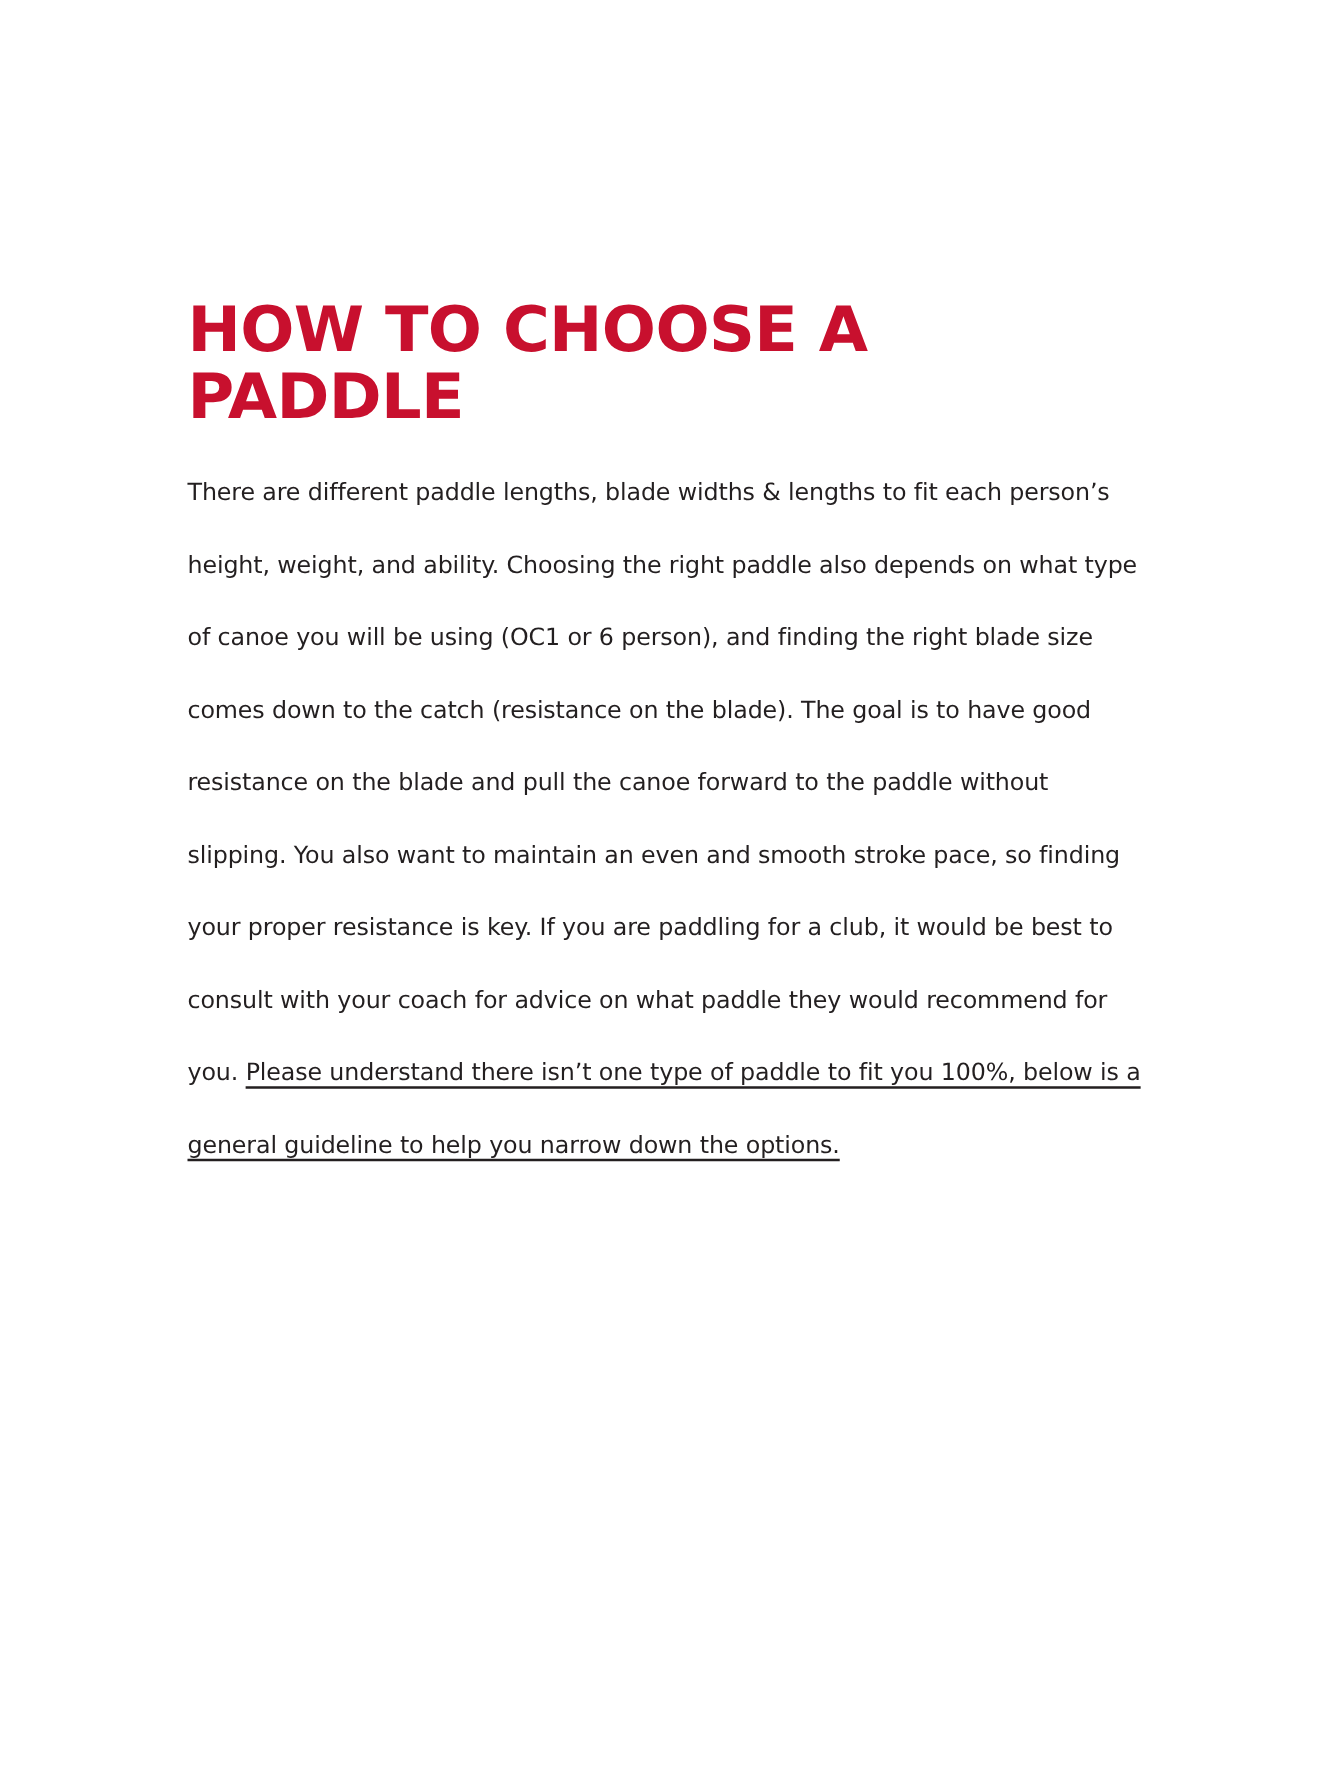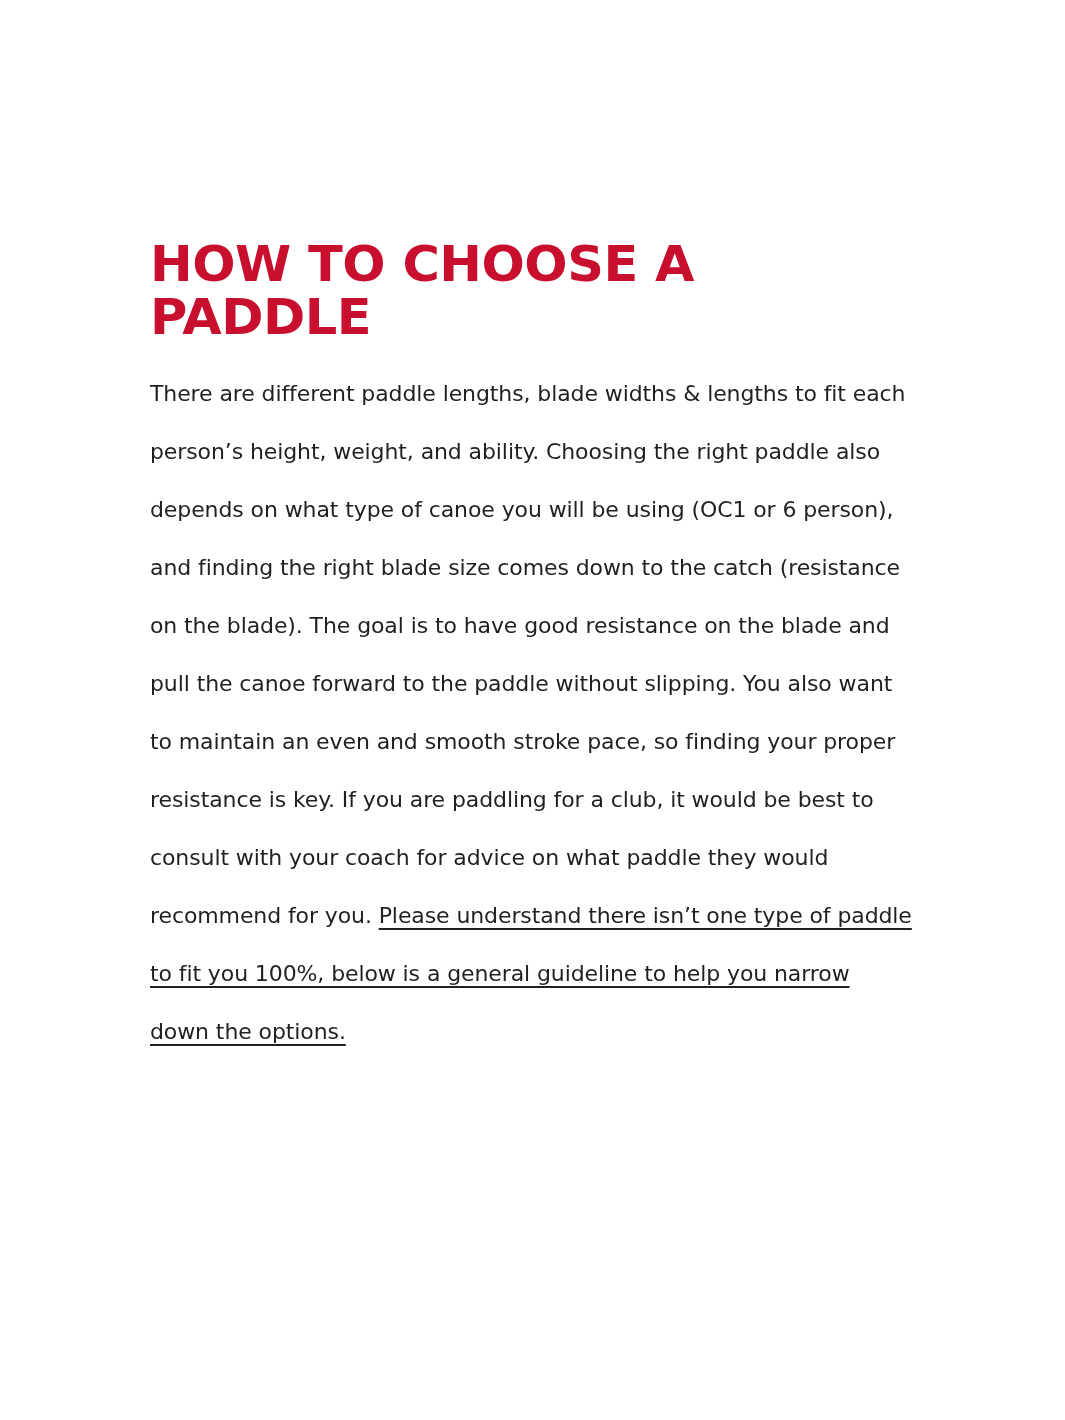--- a/index.html
+++ b/index.html
@@ -33,21 +33,21 @@
     line-height: 1.05;
     letter-spacing: -0.5px;
     color: #c8102e;
     margin: 0 0 22px 0;
     text-transform: uppercase;
     transform: scaleX(1.02);
     transform-origin: left center;
   }
   .body-text {
     font-family: "DejaVu Sans", sans-serif;
-    font-size: 22px;
+    font-size: 19px;
     line-height: 58px;
     color: #231f20;
     margin: 0;
     letter-spacing: -0.1px;
   }
   .body-text .underlined {
     text-decoration: underline;
     text-underline-offset: 5px;
     text-decoration-thickness: 1.5px;
   }

